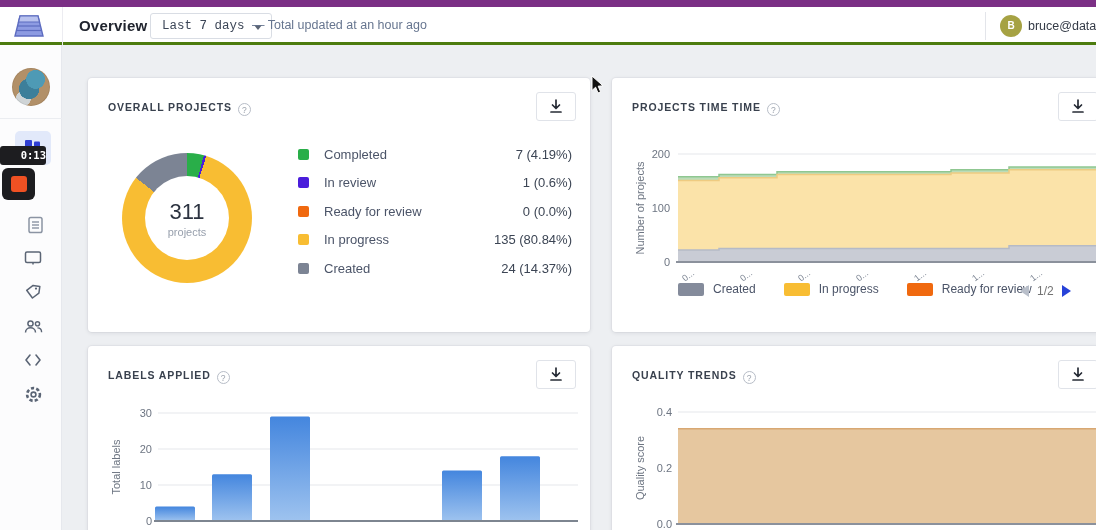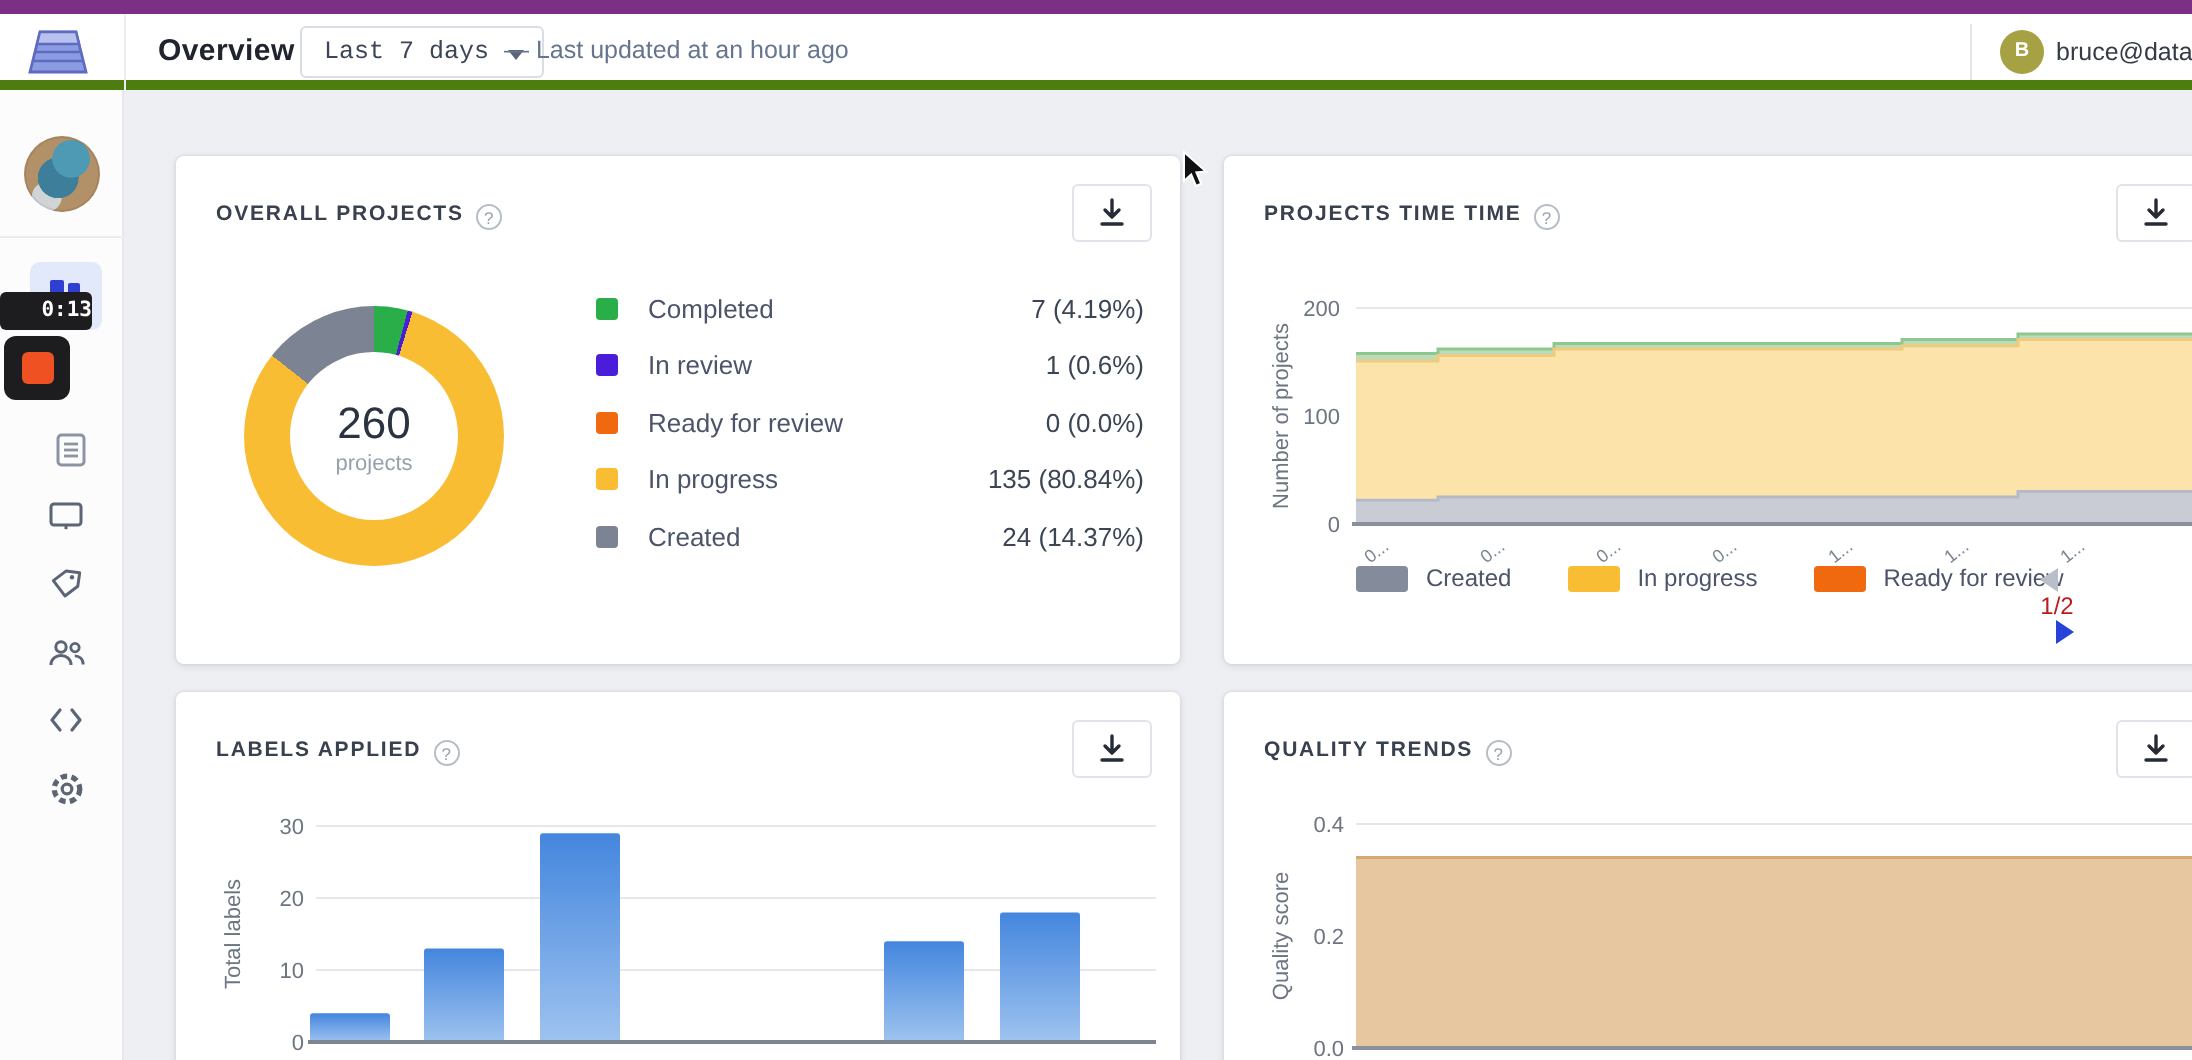--- a/index.html
+++ b/index.html
@@ -3,21 +3,21 @@
 <meta charset="utf-8">
 <style>
   * { margin:0; padding:0; box-sizing:border-box; }
   html,body { width:1096px; height:530px; overflow:hidden; }
   body { font-family:"Liberation Sans", sans-serif; background:#edeff2; position:relative; }
 
   
   .accent { position:absolute; left:0; top:0; width:1096px; height:7px; background:#7b2f85; }
 
   
-  .header { position:absolute; left:0; top:7px; width:1096px; height:38px; background:#fff; border-bottom:5px solid #4d7c0f; }
+  .header { position:absolute; left:0; top:7px; width:1096px; height:38px; background:#fff; border-bottom:3px solid #4d7c0f; }
   .logo { position:absolute; left:12px; top:3px; width:34px; height:32px; }
   .header-vdiv { position:absolute; left:62px; top:0; width:1px; height:38px; background:#ececf1; }
   .page-title { position:absolute; left:79px; top:10px; font-size:15px; font-weight:bold; color:#20242e; letter-spacing:.2px; }
   .range-btn { position:absolute; left:150px; top:6px; height:26px; padding:0 26px 0 11px; background:#fff; border:1px solid #d9dde4; border-radius:3px; font-size:12.5px; color:#3c4657; line-height:24px; cursor:pointer;font-family:Liberation Mono, monospace; }
   .range-caret { position:absolute; right:9px; top:11px; width:0; height:0; border-left:4px solid transparent; border-right:4px solid transparent; border-top:5px solid #5b6474; }
   .updated { position:absolute; left:252px; top:11px; font-size:12.5px; color:#66758f; }
   .user-vdiv { position:absolute; left:985px; top:5px; width:1px; height:28px; background:#e3e5ea; }
   .avatar { position:absolute; left:1000px; top:8px; width:22px; height:22px; border-radius:50%; background:#a6a243; color:#fff; font-size:10px; font-weight:bold; text-align:center; line-height:22px; }
   .user-email { position:absolute; left:1028px; top:12px; font-size:12.5px; color:#343b47; white-space:nowrap; }
 
@@ -62,21 +62,21 @@
   .legend-value { margin-left:auto; color:#3c4554; }
 
   .chart-svg { position:absolute; left:20px; top:60px; }
   #card-labels .chart-svg, #card-quality .chart-svg { top:55px; }
   svg text { font-family:"Liberation Sans", sans-serif; }
 
   
   .ot-legend { position:absolute; left:66px; top:204px; display:flex; align-items:center; font-size:12px; color:#4b5468; }
   .ot-item { display:flex; align-items:center; margin-right:28px; }
   .ot-swatch { width:26px; height:13px; border-radius:2px; margin-right:9px; }
-  .pager { position:absolute; left:408px; top:206px; display:flex; align-items:center; font-size:12px; color:#b91c1c;flex-direction:column; }
+  .pager { position:absolute; left:408px; top:206px; display:flex; align-items:center; font-size:12px; color:#737373; }
   .tri-left { width:0; height:0; border-top:6px solid transparent; border-bottom:6px solid transparent; border-right:9px solid #b9bfca; margin-right:8px; cursor:pointer; }
   .tri-right { width:0; height:0; border-top:6px solid transparent; border-bottom:6px solid transparent; border-left:9px solid #2742d8; margin-left:8px; cursor:pointer; }
 
   
   .cursor { position:absolute; left:591px; top:75px; z-index:99; pointer-events:none; }
 </style>
 </head>
 <body>
 
 <div class="accent"></div>
@@ -87,21 +87,21 @@
     <path d="M8 6 L26 6 L27.5 12 L6.5 12 Z" fill="#b9c2ee" stroke="#5d6cc0" stroke-width="1.2"></path>
     <line x1="5.6" y1="16" x2="28.4" y2="16" stroke="#5d6cc0" stroke-width="1.2"></line>
     <line x1="4.8" y1="20.5" x2="29.2" y2="20.5" stroke="#5d6cc0" stroke-width="1.2"></line>
   </svg>
   <div class="header-vdiv"></div>
   <div class="page-title">Overview</div>
   <button class="range-btn">
     <span>Last 7 days</span>
     <span class="range-caret"></span>
   </button>
-  <div class="updated">— Last updated at an hour ago</div>
+  <div class="updated">— Total updated at an hour ago</div>
   <div class="user-vdiv"></div>
   <div class="avatar">B</div>
   <div class="user-email">bruce@datas</div>
 </div>
 
 <div class="sidebar">
   <div class="ws-avatar"></div>
   <div class="side-divider"></div>
 
   <div class="nav-item active" style="top:86px;">
@@ -165,21 +165,21 @@
     <span>OVERALL PROJECTS</span><span class="help-icon">?</span>
   </div>
   <button class="dl-btn">
     <svg width="14" height="15" viewBox="0 0 14 15">
       <path d="M7 1 L7 9 M3.5 6 L7 9.5 L10.5 6" fill="none" stroke="#262b35" stroke-width="1.7" stroke-linecap="round" stroke-linejoin="round"></path>
       <line x1="2" y1="13" x2="12" y2="13" stroke="#262b35" stroke-width="1.7" stroke-linecap="round"></line>
     </svg>
   </button>
   <div class="donut" id="donut-ring" style="background: conic-gradient(rgb(41, 174, 73) 0deg, rgb(41, 174, 73) 15.084deg, rgb(74, 29, 219) 15.084deg, rgb(74, 29, 219) 17.244deg, rgb(248, 189, 51) 17.244deg, rgb(248, 189, 51) 308.268deg, rgb(124, 132, 148) 308.268deg, rgb(124, 132, 148) 360deg);">
     <div class="donut-hole">
-      <div class="donut-total">260</div>
+      <div class="donut-total">311</div>
       <div class="donut-unit">projects</div>
     </div>
   </div>
   <div class="legend-col" id="overall-legend">
       <div class="legend-row">
         <span class="legend-swatch" style="background: rgb(41, 174, 73);"></span>
         <span class="legend-label">Completed</span>
         <span class="legend-value">7 (4.19%)</span>
       </div>
       <div class="legend-row">

